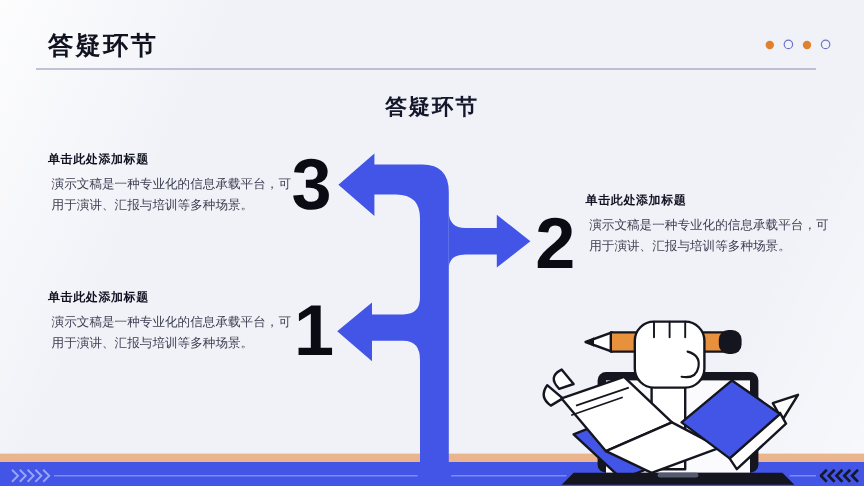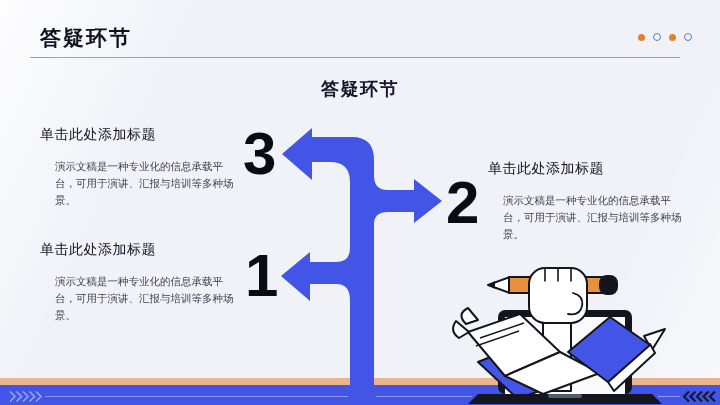--- a/index.html
+++ b/index.html
@@ -19,22 +19,22 @@
   .title-rule{position:absolute;left:30px;top:57px;width:650px;height:1px;background:#9aa0b8;}
   .dots{position:absolute;right:28px;top:33px;display:flex;gap:8px;align-items:center;}
   .dot{width:7px;height:7px;border-radius:50%;}
   .dot.filled{background:#e0812f;}
   .dot.hollow{background:transparent;border:1.5px solid #6b74c8;box-sizing:border-box;width:8px;height:8px;}
   
   .center-title{position:absolute;left:0;top:77px;width:720px;text-align:center;
     font-size:18px;font-weight:800;letter-spacing:1.5px;color:#14162a;}
   
   .tblock{position:absolute;width:212px;}
-  .tblock h3{margin:0 0 6px 0;font-size:14px;font-weight:400;letter-spacing:.5px;color:#111322;}
-  .tblock p{margin:15px;font-size:10.5px;line-height:1.6;color:#3b3e50;font-family:Liberation Mono, monospace;}
+  .tblock h3{margin:0 0 6px 0;font-size:10px;font-weight:700;letter-spacing:.5px;color:#111322;}
+  .tblock p{margin:3px;font-size:10.5px;line-height:1.6;color:#3b3e50;}
   .tblock.b3{left:40px;top:126px;}
   .tblock.b1{left:40px;top:241px;}
   .tblock.b2{left:488px;top:160px;}
   
   .bignum{position:absolute;font-size:60px;font-weight:800;line-height:1;color:#0b0b14;}
   .num3{left:243px;top:124px;}
   .num2{left:446px;top:173px;}
   .num1{left:245px;top:246px;}
   
   .strip-orange{position:absolute;left:0;top:378px;width:720px;height:7px;background:#eab58d;}

